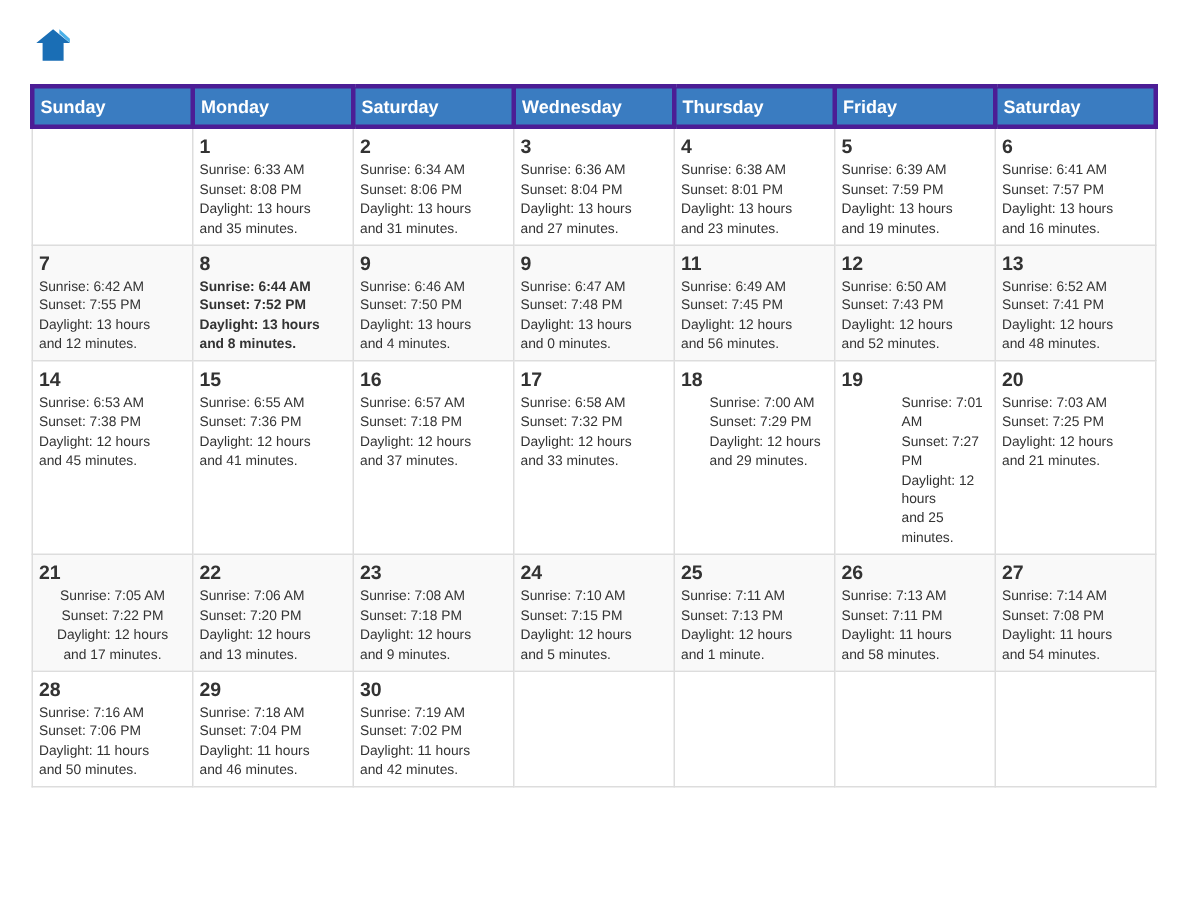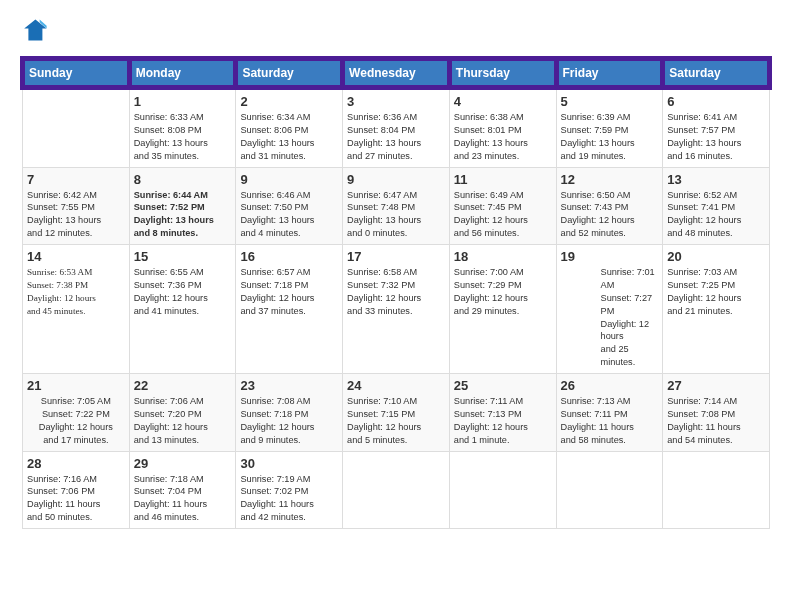--- a/index.html
+++ b/index.html
@@ -57,21 +57,21 @@
       border-collapse: collapse;
       font-size: 10px;
     }
     thead th {
       background-color: #3a7cc1;
       color: #fff;
       padding: 5px 4px;
       text-align: left;
       font-size: 12px;
       font-weight: bold;
-      border: 5px solid #4c1d95;
+      border: 3px solid #4c1d95;
       margin-top: 20px;
     }
     td {
       vertical-align: top;
       padding: 4px;
       border: 1px solid #ddd;
       min-height: 80px;
       width: 14.28%;
     }
     .day-number {
@@ -222,21 +222,21 @@
             <div class="day-number">13</div>
             <div class="day-info" style="white-space: pre-line;">Sunrise: 6:52 AM
 Sunset: 7:41 PM
 Daylight: 12 hours
 and 48 minutes.</div>
           </td>
         </tr>
         <tr>
           <td>
             <div class="day-number">14</div>
-            <div class="day-info" style="white-space: pre-line; font-family: Liberation Serif, serif;">Sunrise: 6:53 AM
+            <div class="day-info" style="white-space: pre-line;">Sunrise: 6:53 AM
 Sunset: 7:38 PM
 Daylight: 12 hours
 and 45 minutes.</div>
           </td>
           <td>
             <div class="day-number">15</div>
             <div class="day-info" style="white-space: pre-line;">Sunrise: 6:55 AM
 Sunset: 7:36 PM
 Daylight: 12 hours
 and 41 minutes.</div>
@@ -250,21 +250,21 @@
           </td>
           <td>
             <div class="day-number">17</div>
             <div class="day-info" style="white-space: pre-line;">Sunrise: 6:58 AM
 Sunset: 7:32 PM
 Daylight: 12 hours
 and 33 minutes.</div>
           </td>
           <td>
             <div class="day-number">18</div>
-            <div class="day-info" style="white-space: pre-line;">Sunrise: 7:00 AM
+            <div class="day-info" style="white-space: pre-line; margin-left: 19px;">Sunrise: 7:00 AM
 Sunset: 7:29 PM
 Daylight: 12 hours
 and 29 minutes.</div>
           </td>
           <td>
             <div class="day-number">19</div>
             <div class="day-info" style="white-space: pre-line; margin-left: 40px;">Sunrise: 7:01 AM
 Sunset: 7:27 PM
 Daylight: 12 hours
 and 25 minutes.</div>

